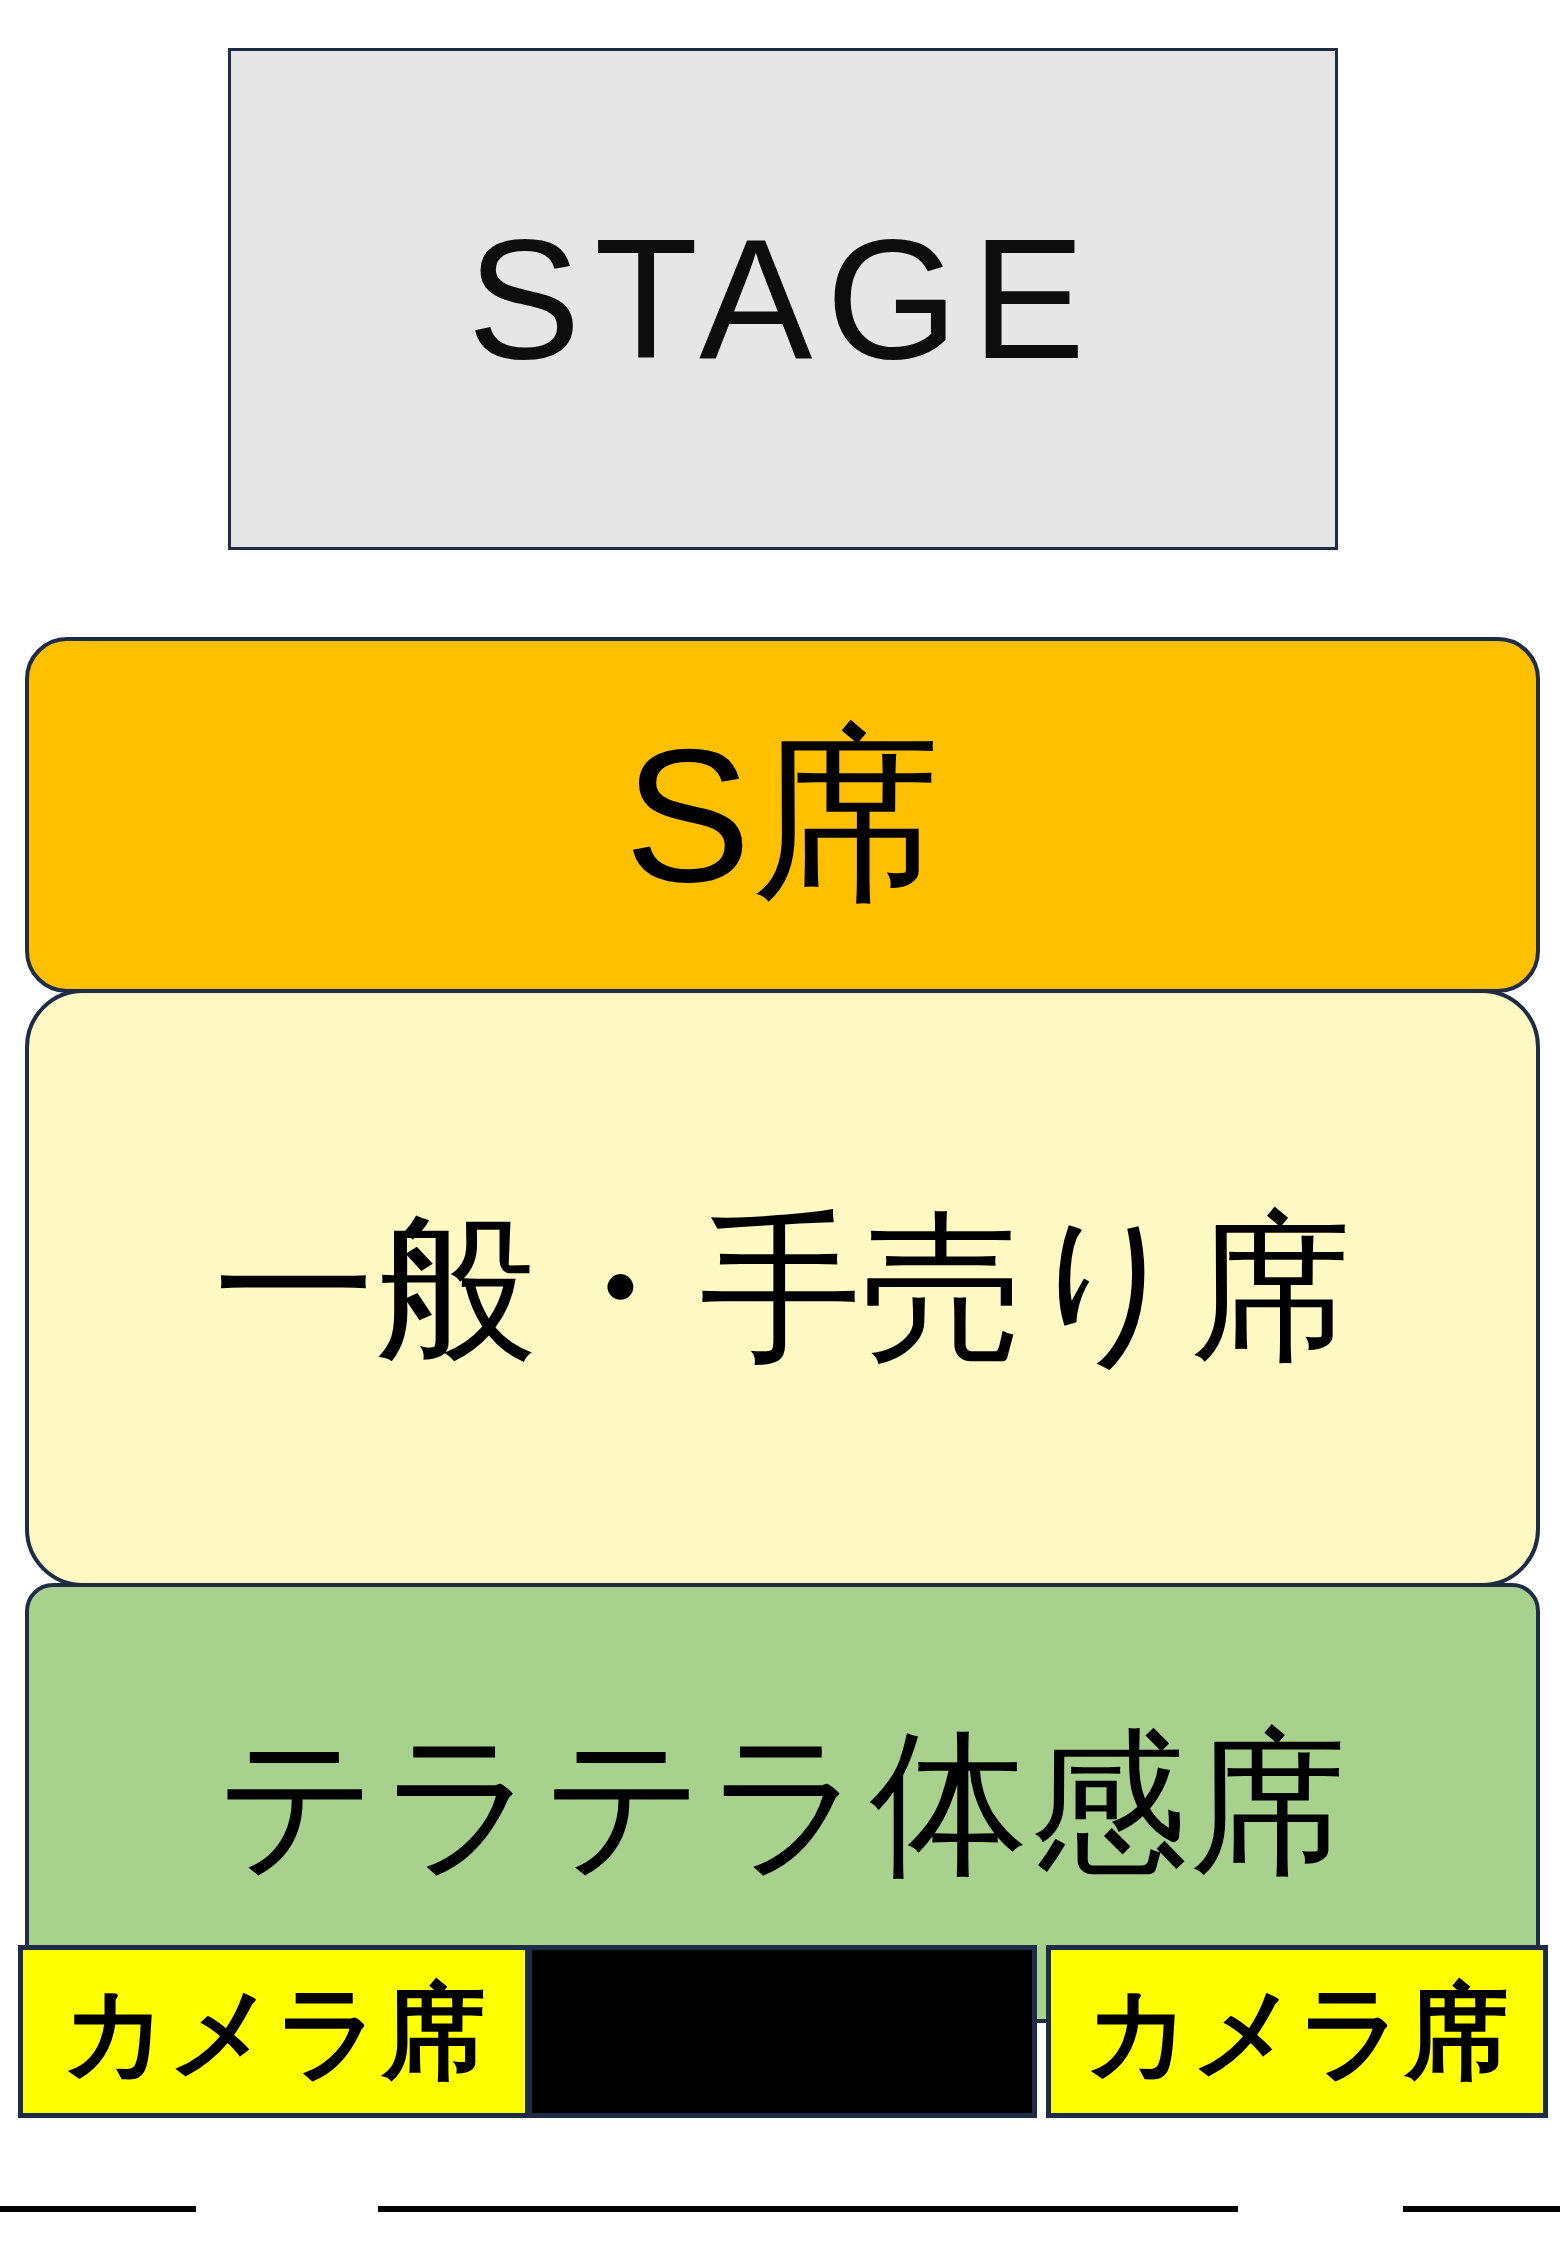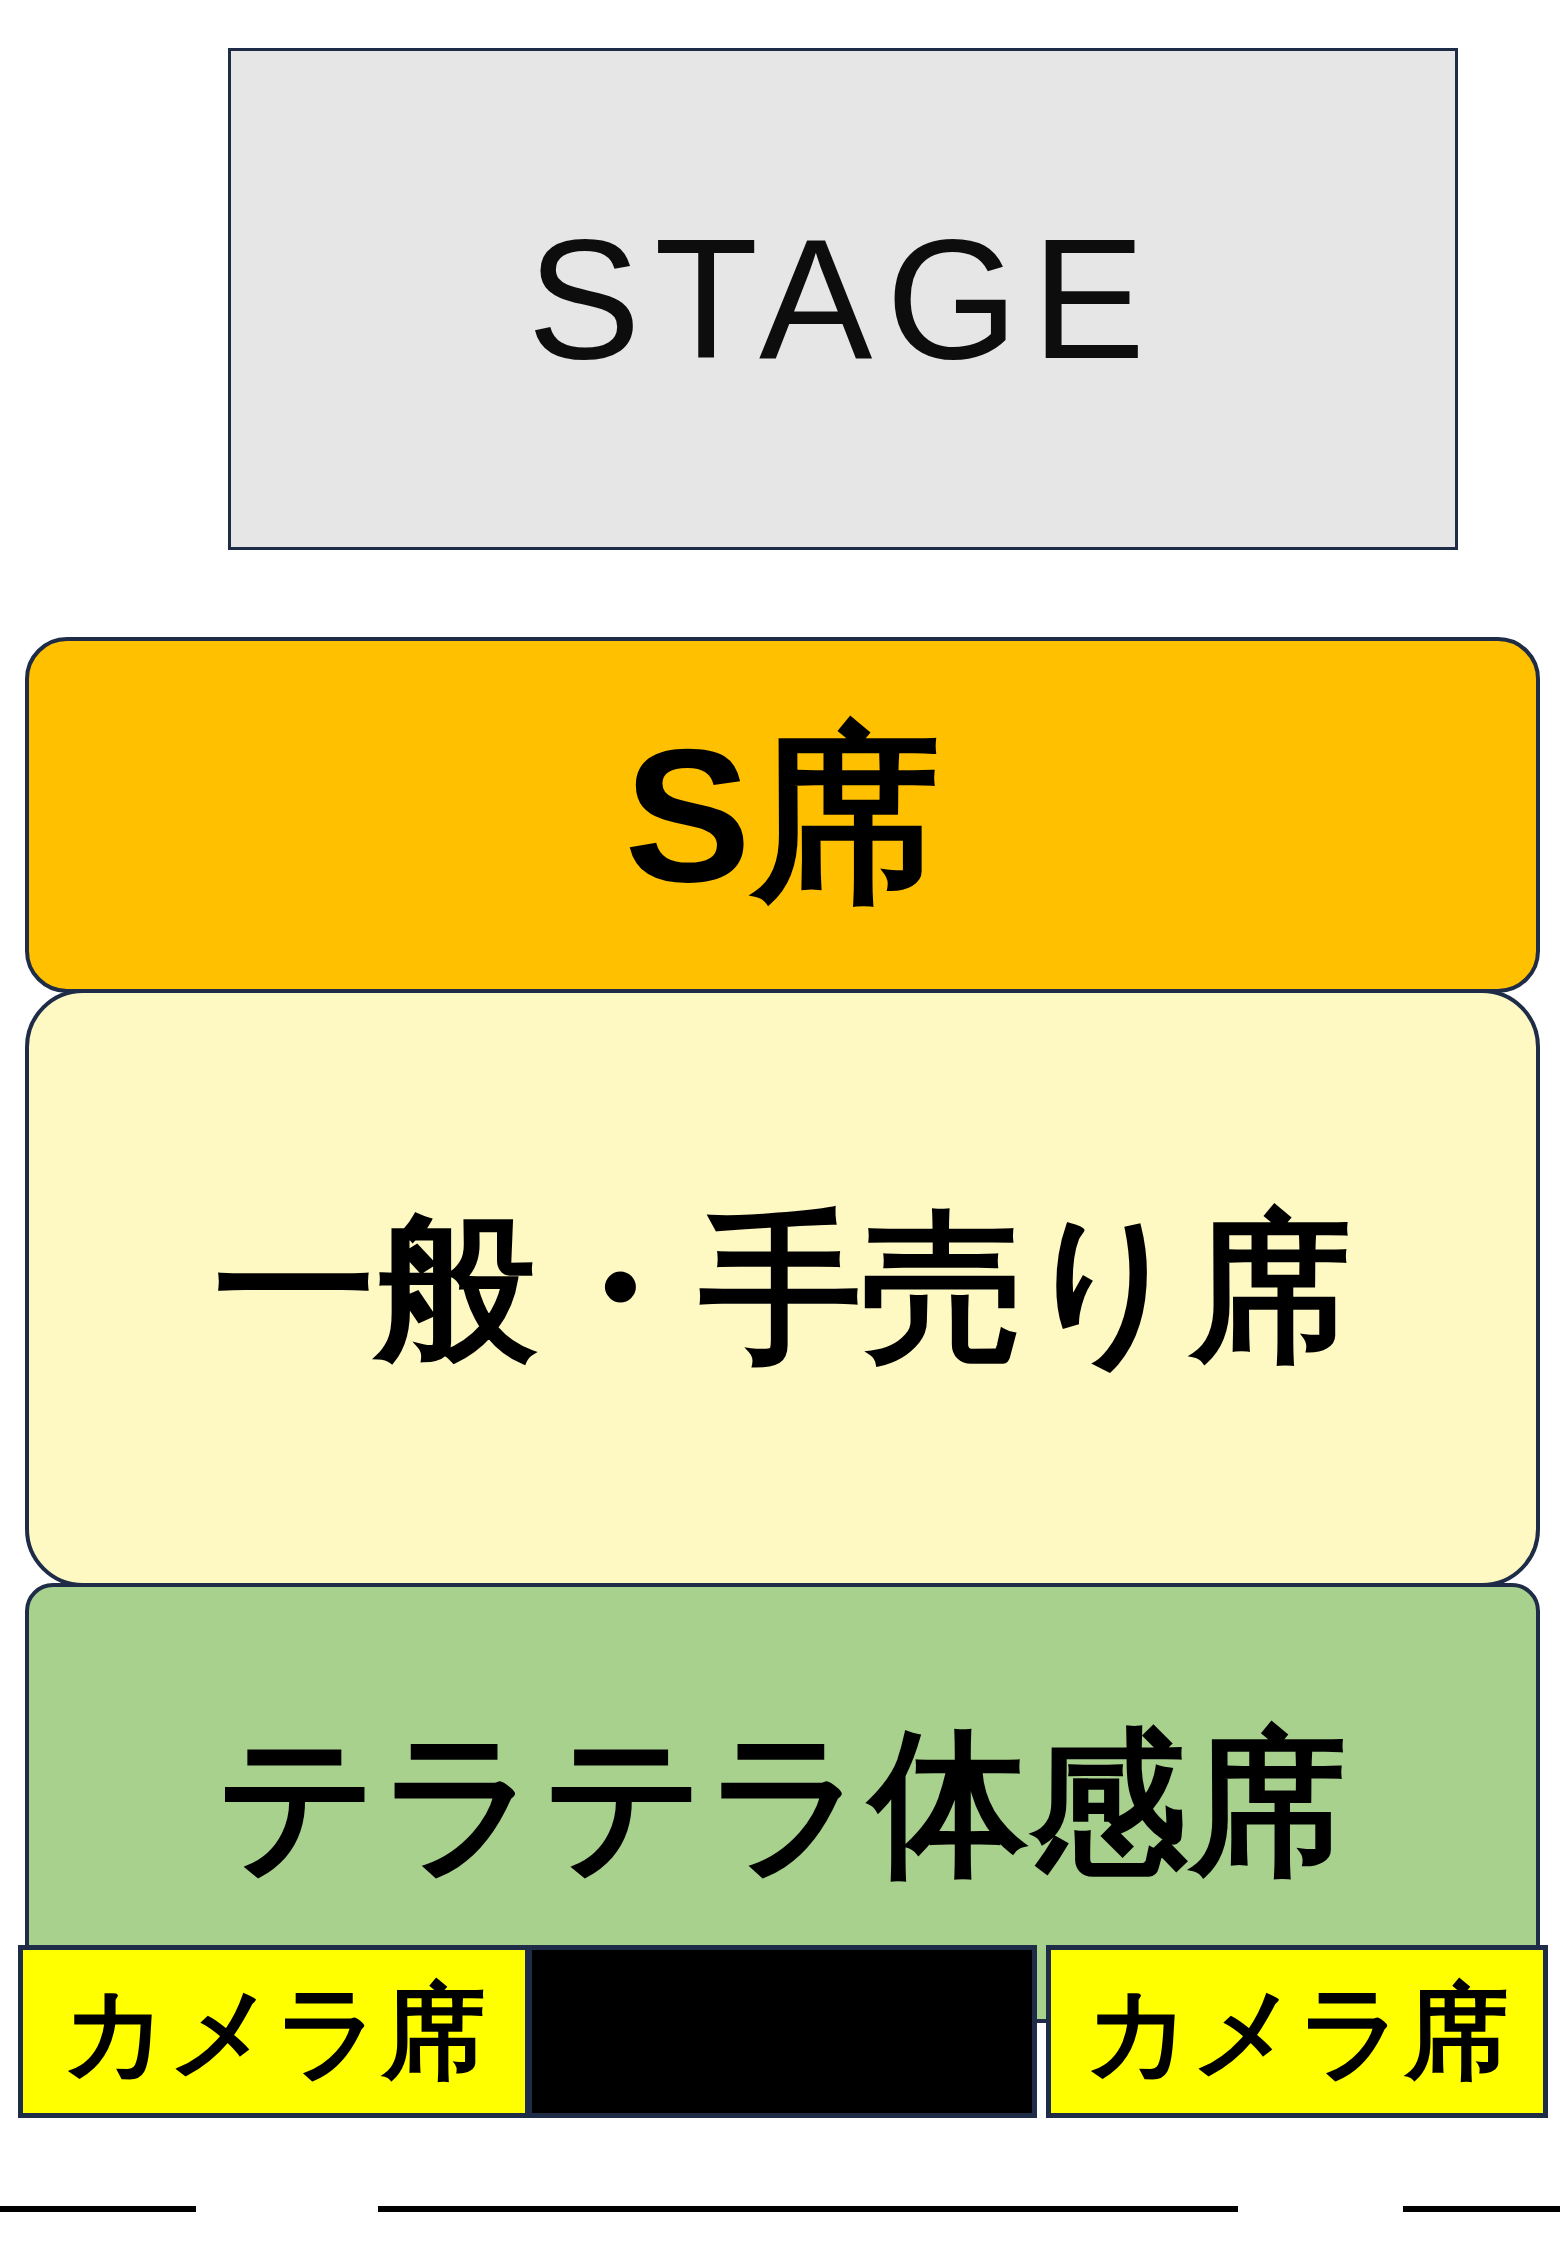--- a/index.html
+++ b/index.html
@@ -20,38 +20,38 @@
     box-sizing: border-box;
     display: flex;
     align-items: center;
     justify-content: center;
     color: #000000;
   }
   
   .stage {
     left: 228px;
     top: 48px;
-    width: 1230px;
+    width: 1110px;
     height: 502px;
     background: #e7e6e6;
     border: 3px solid #1f2c48;
   }
   .stage-label {
     font-size: 170px;
     font-weight: 400;
     letter-spacing: 0.08em;
     color: #0d0d0d;
     line-height: 1;
   }
   
   .band {
     left: 25px;
     width: 1515px;
     border: 4px solid #1f2c48;
-    font-weight: 700;
+    font-weight: 400;
     line-height: 1;
   }
   .band-s {
     top: 637px;
     height: 356px;
     border-radius: 42px;
     font-size: 190px;
   }
   .band-general {
     top: 989px;

